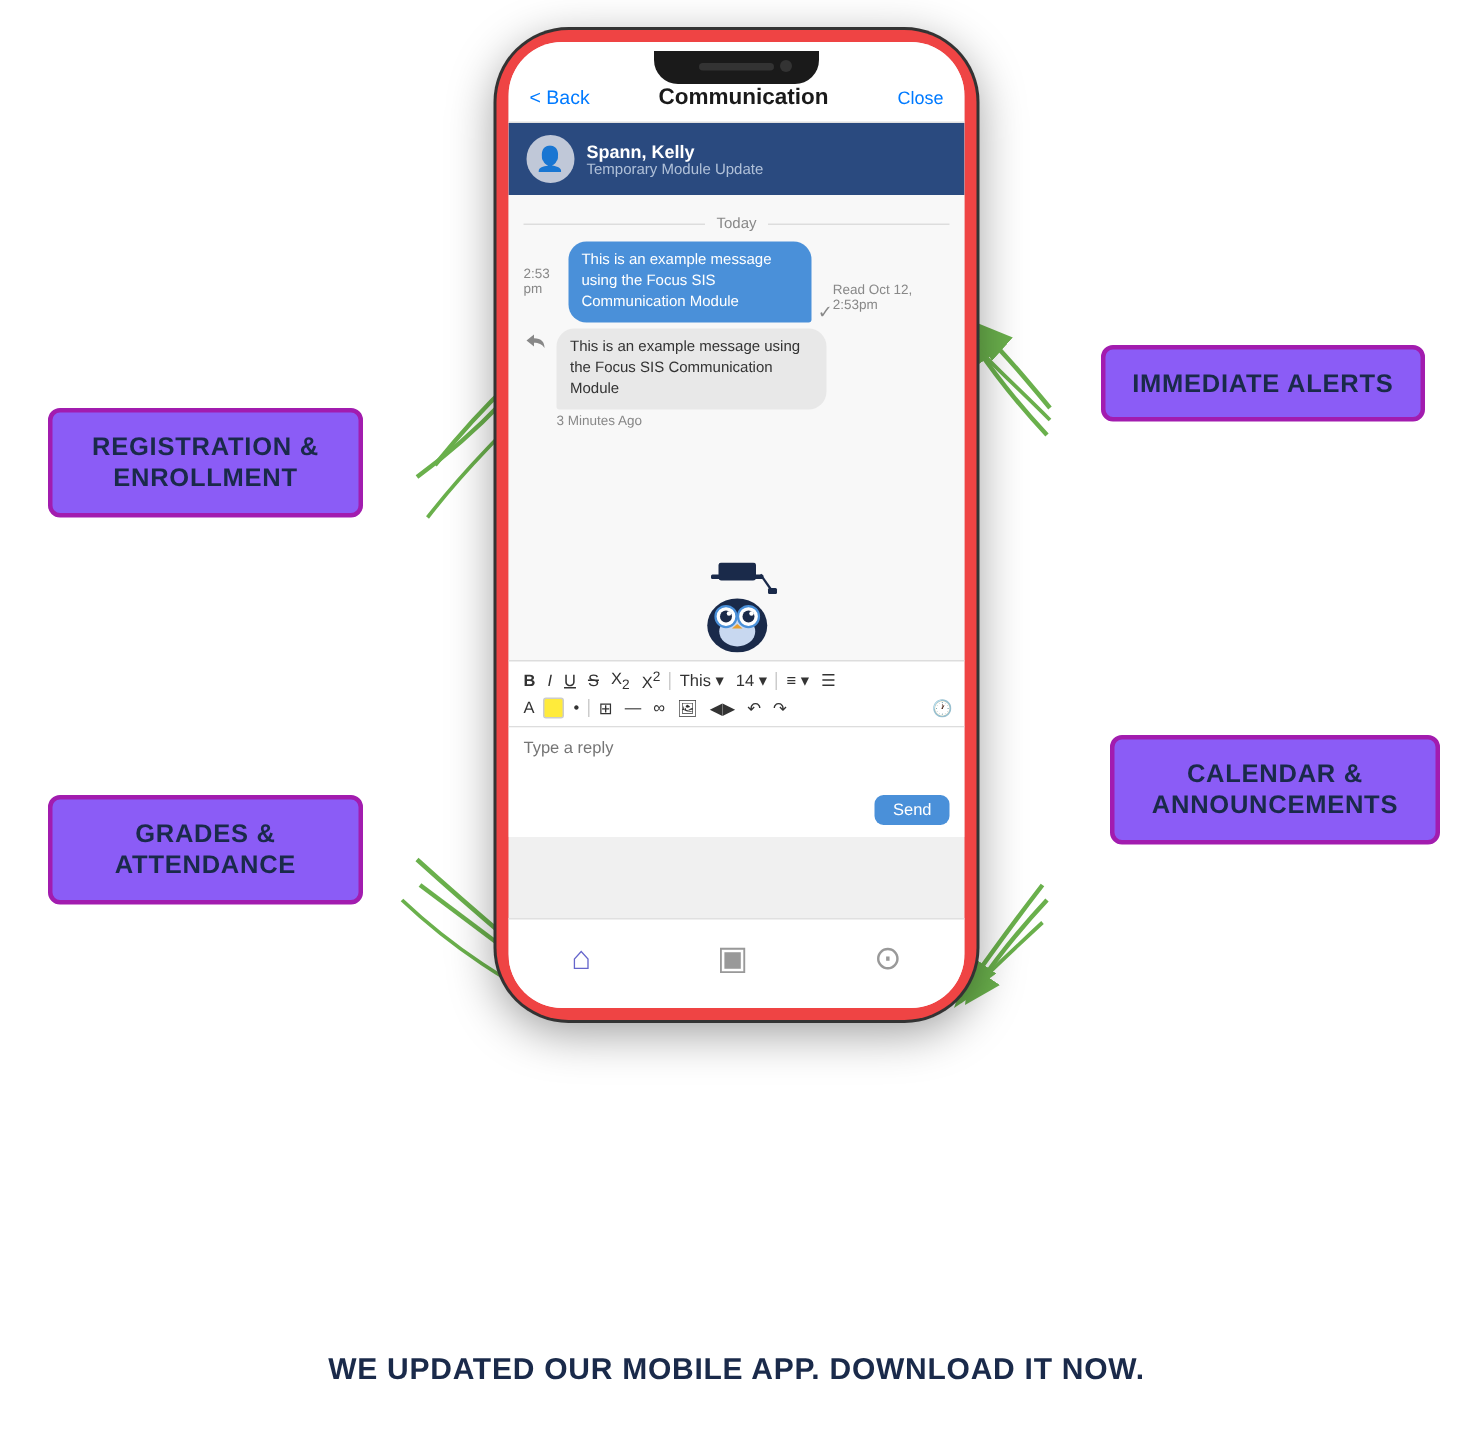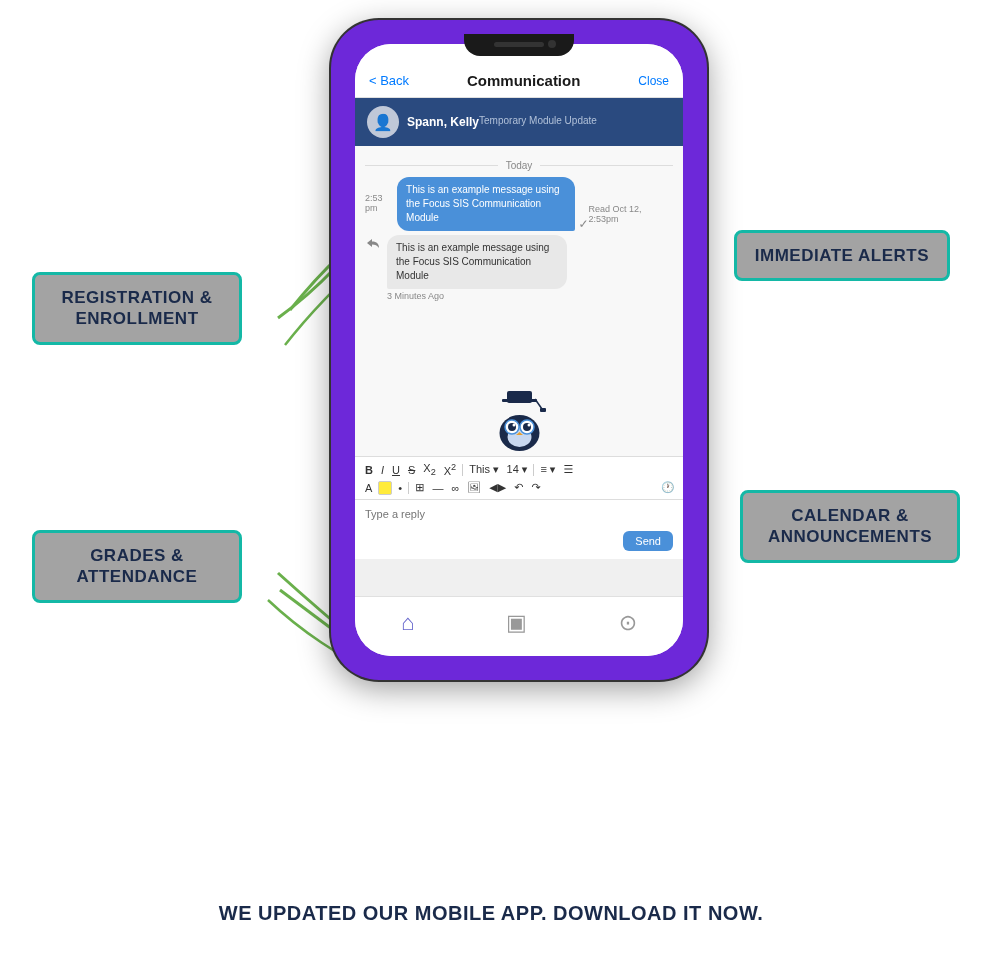--- a/index.html
+++ b/index.html
@@ -16,25 +16,25 @@
     .phone-wrapper {
       position: absolute;
       left: 50%;
       top: 20px;
       transform: translateX(-50%);
       width: 320px;
       height: 660px;
     }
 
     .phone-outer {
-      width: 376px;
+      width: 320px;
       height: 660px;
-      background: #6d28d9;
+      background: #ef4444;
       border-radius: 48px;
-      padding: 24px;
+      padding: 8px;
       box-shadow: 0 0 0 2px #333, 0 8px 32px rgba(0,0,0,0.4);
       position: relative;
     }
 
     
     .phone-notch {
       position: absolute;
       top: 14px;
       left: 50%;
       transform: translateX(-50%);
@@ -113,20 +113,21 @@
       background: #c0c8d8;
       border-radius: 50%;
       display: flex;
       align-items: center;
       justify-content: center;
       flex-shrink: 0;
       overflow: hidden;
     }
     .msg-contact-info {
       display: flex;
+      flex-direction: column;
     }
     .msg-contact-name {
       color: #fff;
       font-size: 12px;
       font-weight: 600;
     }
     .msg-contact-sub {
       color: #b0c0d8;
       font-size: 10px;
     }
@@ -251,21 +252,21 @@
       border: 1px solid #ccc;
       border-radius: 2px;
     }
 
     
     .reply-area {
       background: #fff;
       padding: 8px 10px;
       display: flex;
       flex-direction: column;
-      gap: 0;
+      gap: 14px;
     }
     .reply-input {
       width: 100%;
       font-size: 11px;
       color: #999;
       border: none;
       outline: none;
       background: transparent;
     }
     .reply-footer {
@@ -302,24 +303,24 @@
       color: #6666cc;
     }
     .nav-icon-gray {
       font-size: 22px;
       color: #999;
     }
 
     
     .label-box {
       position: absolute;
-      border: 3px solid #14b8a6;
+      border: 3px solid #a21caf;
       border-radius: 8px;
       padding: 12px 18px;
-      background: #a3a3a3;
+      background: #8b5cf6;
     }
     .label-text {
       font-family: Arial, sans-serif;
       font-weight: 900;
       font-size: 17px;
       color: #1a2a4a;
       line-height: 1.25;
       text-align: center;
       letter-spacing: 0.5px;
     }

